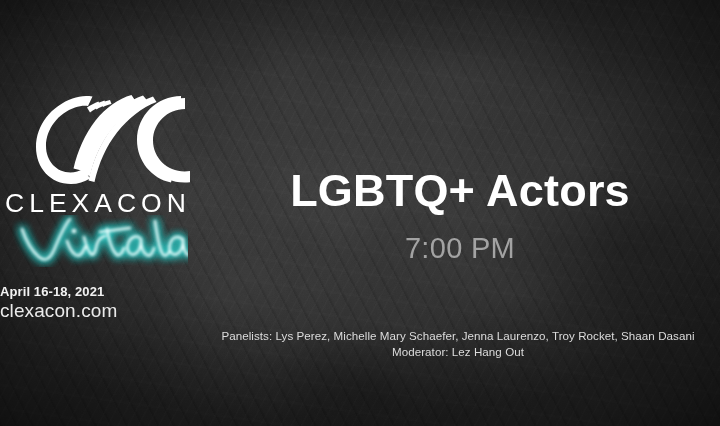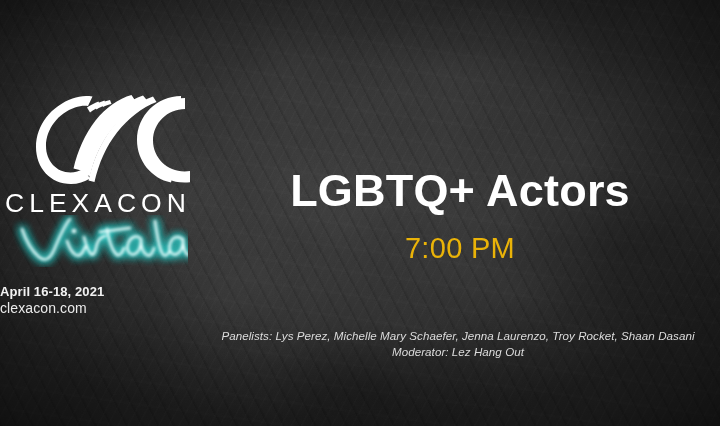--- a/index.html
+++ b/index.html
@@ -104,21 +104,21 @@
   .logo-script svg { display: block; margin: 0 auto; }
   .logo-date {
     margin-top: 18px;
     font-size: 13px;
     line-height: 1.15;
     font-weight: 700;
     color: #f2f2f2;
     letter-spacing: .1px;
   }
   .logo-url {
-    font-size: 14px;
+    font-size: 19px;
     line-height: 1.2;
     color: #eaeaea;
     letter-spacing: .1px;
     margin-top: 1px;
   }
 
   
   .content {
     position: absolute;
     left: 200px;
@@ -152,31 +152,30 @@
     margin-top: 12px;
   }
   .session-time {
     position: absolute;
     top: 234px;
     left: 0;
     width: 100%;
     text-align: center;
     font-size: 29px;
     line-height: 1;
-    color: #eab308;
+    color: #a3a3a3;
     font-weight: 400;
     letter-spacing: .3px;
   }
   .credits {
     position: absolute;
     top: 328px;
     left: -2px;
     width: 100%;
     text-align: center;
-    font-style: italic;
     font-size: 11.6px;
     line-height: 15.6px;
     color: #dcdcdc;
     letter-spacing: .05px;
   }
   .credits div { white-space: nowrap; }
 </style>
 </head>
 <body>
 

